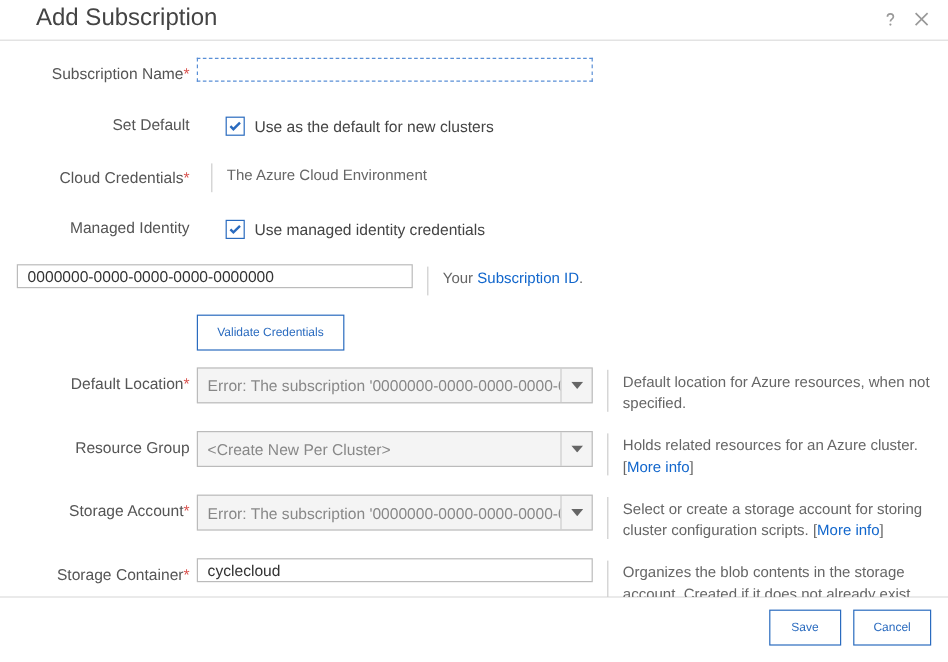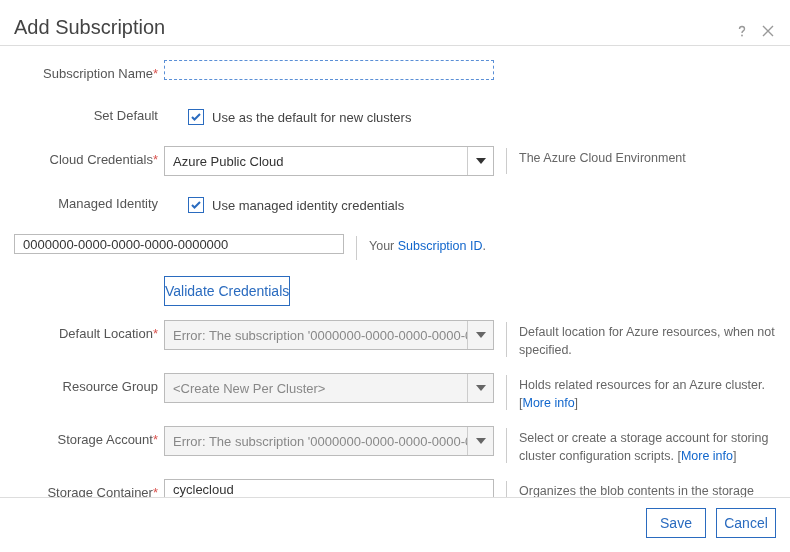--- a/index.html
+++ b/index.html
@@ -14,22 +14,23 @@
     position: relative;
   }
   .dialog {
     width: 100%;
     height: 100%;
     display: flex;
     flex-direction: column;
   }
   .header {
     display: flex;
-    align-items: flex-end;
-    padding: 16px 14px 6px 14px;
+    align-items: center;
+    padding: 4px 14px 6px 14px;
+    margin-left: 16px;
   }
   .title {
     font-size: 20px;
     font-weight: 400;
     color: #444;
     flex: 1;
   }
   .header-icons {
     display: flex;
     align-items: center;
@@ -131,25 +132,25 @@
   }
   .cb {
     width:16px; height:16px;
     border:1px solid #2a6bbf;
     display:flex; align-items:center; justify-content:center;
   }
   .cb svg { display:block; }
   .cb-label { color:#444; }
   .btn {
     height: 30px;
-    padding: 0 0;
+    padding: 0 16px;
     border: 1px solid #2a6bbf;
     background: #fff;
     color: #2a6bbf;
-    font-size: 14px;
+    font-size: 10px;
     cursor: pointer;
   }
   .footer {
     display:flex;
     justify-content:flex-end;
     gap:10px;
     padding: 10px 14px 14px 14px;
   }
   .footer .btn { min-width: 60px; }
   .spacer-label { width:150px; }
@@ -196,30 +197,20 @@
                 <path fill="none" stroke="#2a6bbf" stroke-width="2" d="M2 6l2.5 2.5L10 3"></path>
               </svg>
           </span>
           <span class="cb-label">Use as the default for new clusters</span>
         </div>
       </div>
     </div>
 
     <div class="row">
       <div class="label-col"><span>Cloud Credentials</span><span class="req">*</span></div>
-      <div class="field-col">
-        <div class="selectwrap">
-          <div class="selval">Azure Public Cloud</div>
-          <div class="caret">
-            <svg width="10" height="6" viewBox="0 0 10 6">
-                <path fill="#333" d="M0 0l5 6 5-6z"></path>
-              </svg>
-          </div>
-        </div>
-      </div>
       <div class="sep"></div>
       <div class="help-col">The Azure Cloud Environment</div>
     </div>
 
     <div class="row">
       <div class="label-col">Managed Identity</div>
       <div class="field-col">
         <div class="checkbox-row">
           <span class="cb">
             <svg width="12" height="12" viewBox="0 0 12 12">

